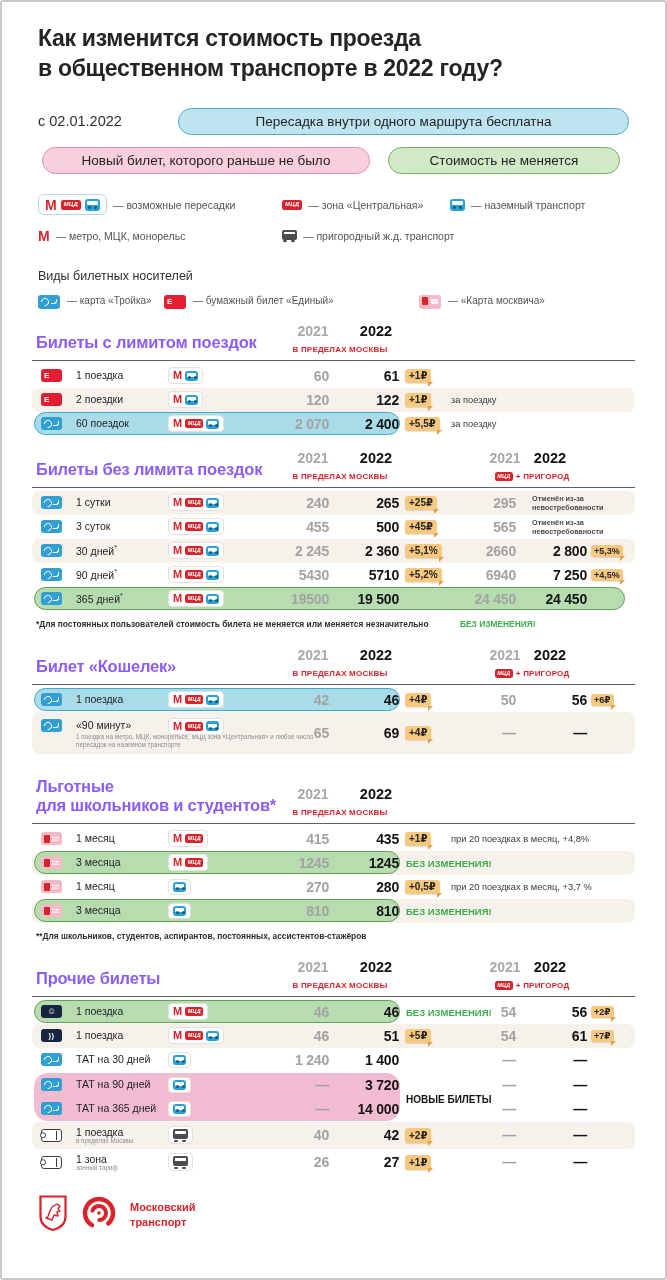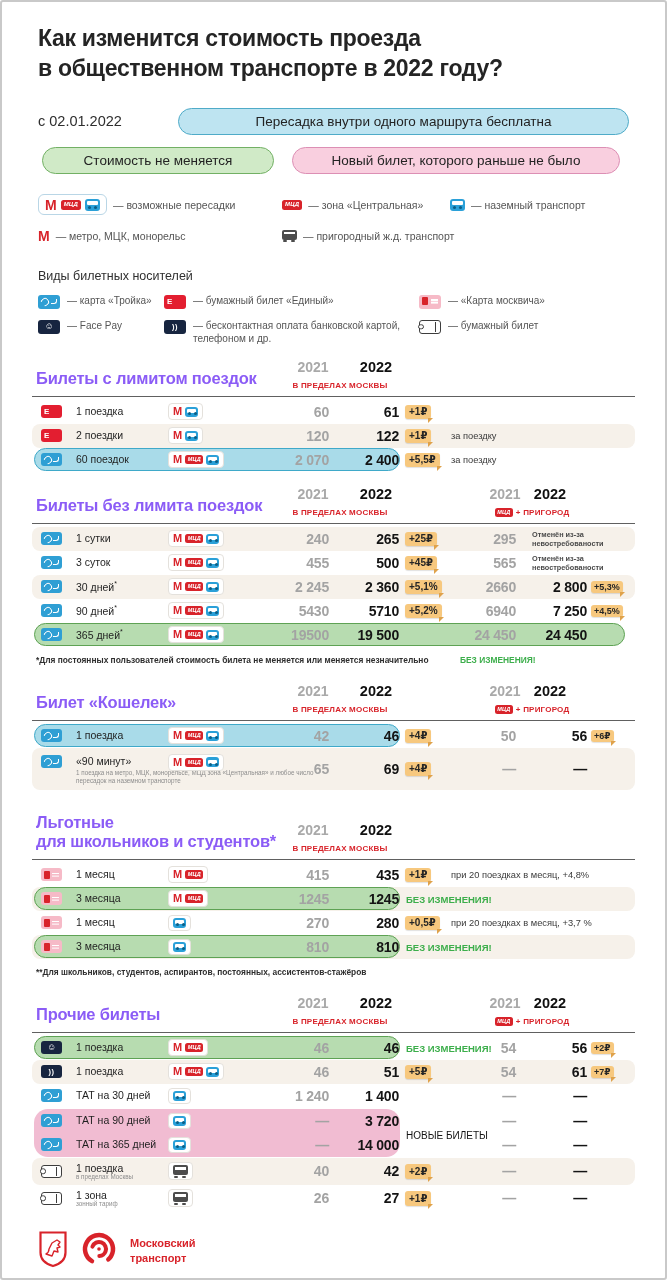--- a/index.html
+++ b/index.html
@@ -83,21 +83,21 @@
 .t-row{display:flex;align-items:center;height:24px;position:relative;border-radius:8px;padding-right:8px}
 .t-row>*{position:relative;z-index:1}
 .t-row.zebra{background:#f6f1ea}
 .t-row.h42{height:42px}.t-row.h27{height:27px}
 .hl-blue::before,.hl-green::before,.hl-greenw::before{content:"";position:absolute;left:2px;top:.5px;bottom:.5px;border-radius:14px;z-index:0}
 .hl-blue::before{right:235px;background:#a9dbe9;border:1.5px solid #3fa9c9}
 .hl-green::before{right:235px;background:#b7dcb0;border:1.5px solid #5ea254}
 .hl-greenw::before{right:10px;background:#b7dcb0;border:1.5px solid #5ea254}
 .pink-group{position:relative;margin:1px 0}
 .pink-group::before{content:"";position:absolute;left:2px;right:235px;top:0;bottom:0;background:#f1bcd2;border-radius:14px}
-.pink-label{position:absolute;left:374px;top:54%;transform:translateY(-50%);font-size:10px;font-weight:normal;color:#141414;z-index:2;white-space:nowrap}
+.pink-label{position:absolute;left:374px;top:54%;transform:translateY(-50%);font-size:10px;font-weight:bold;color:#141414;z-index:2;white-space:nowrap}
 
 .c-cc{flex:0 0 44px;padding-left:9px;display:flex;align-items:center}
 .c-label{flex:0 0 92px;font-size:10.5px;color:#1f1f1f;position:relative;line-height:1.1}
 .c-label sup{font-size:7px}
 .sub{position:absolute;left:0;top:13px;width:238px;font-size:6.3px;color:#8d8d8d;line-height:1.35;white-space:normal}
 .c-tr{flex:0 0 104px;display:flex;align-items:center}
 .chip{display:inline-flex;align-items:center;gap:3px;background:#fff;border:1px solid #e4e1dc;border-radius:4px;padding:2px 4px}
 .chip .ic-bus{width:13px;height:10px}
 .chip .ic-mcd{font-size:5.5px;padding:1px 2.5px}
 .c-v{font-weight:bold;font-size:14px;text-align:right;letter-spacing:-.2px;white-space:nowrap}
@@ -131,22 +131,22 @@
 
 <div class="page">
   <h1>Как изменится стоимость проезда
 в общественном транспорте в 2022 году?</h1>
 
   <div class="hr1">
     <div class="date">с 02.01.2022</div>
     <div class="badge b-blue">Пересадка внутри одного маршрута бесплатна</div>
   </div>
   <div class="hr2">
+    <div class="badge b-pink">Новый билет, которого раньше не было</div>
     <div class="badge b-green">Стоимость не меняется</div>
-    <div class="badge b-pink">Новый билет, которого раньше не было</div>
   </div>
 
   <div id="legend">
       <div class="lg-row lg-row1">
         <div class="lg-item">
           <span class="lg-box">
             <span class="ic ic-metro">М</span>
             <span class="ic-mcd">МЦД</span>
             <span class="ic ic-bus"></span>
           </span>
@@ -181,34 +181,20 @@
         </div>
         <div class="cl-item">
           <span class="cc cc-ediny">
             <span class="cc-letter">Е</span>
           </span>
           <span>— бумажный билет «Единый»</span>
         </div>
         <div class="cl-item">
           <span class="cc cc-moskvich"></span>
           <span>— «Карта москвича»</span>
-        </div>
-      </div>
-      <div class="cl-row">
-        <div class="cl-item">
-          <span class="cc cc-facepay"></span>
-          <span>— Face Pay</span>
-        </div>
-        <div class="cl-item">
-          <span class="cc cc-bank"></span>
-          <span>— бесконтактная оплата банковской картой, телефоном и др.</span>
-        </div>
-        <div class="cl-item">
-          <span class="cc cc-paper"></span>
-          <span>— бумажный билет</span>
         </div>
       </div>
     </div>
 
   <div id="sections">
       <section class="sec">
         <div class="sec-head sh-std">
           <div class="sec-title">Билеты с лимитом поездок</div>
           <div class="h-y g y1l">2021</div>
           <div class="h-y b y2l">2022</div>

